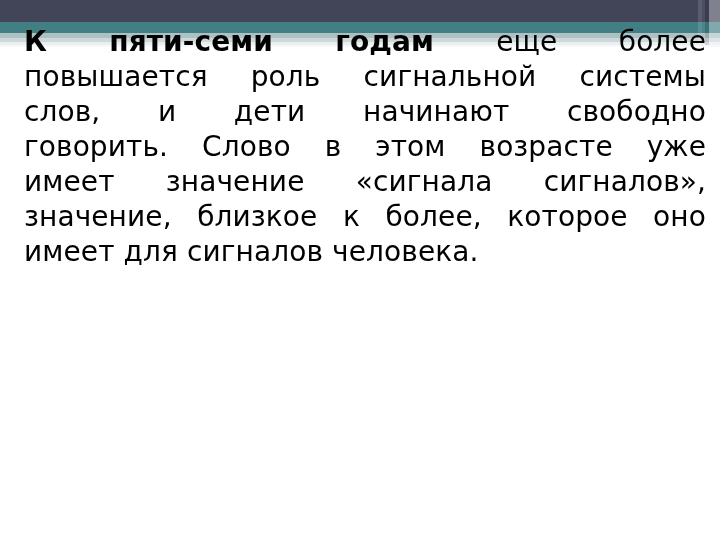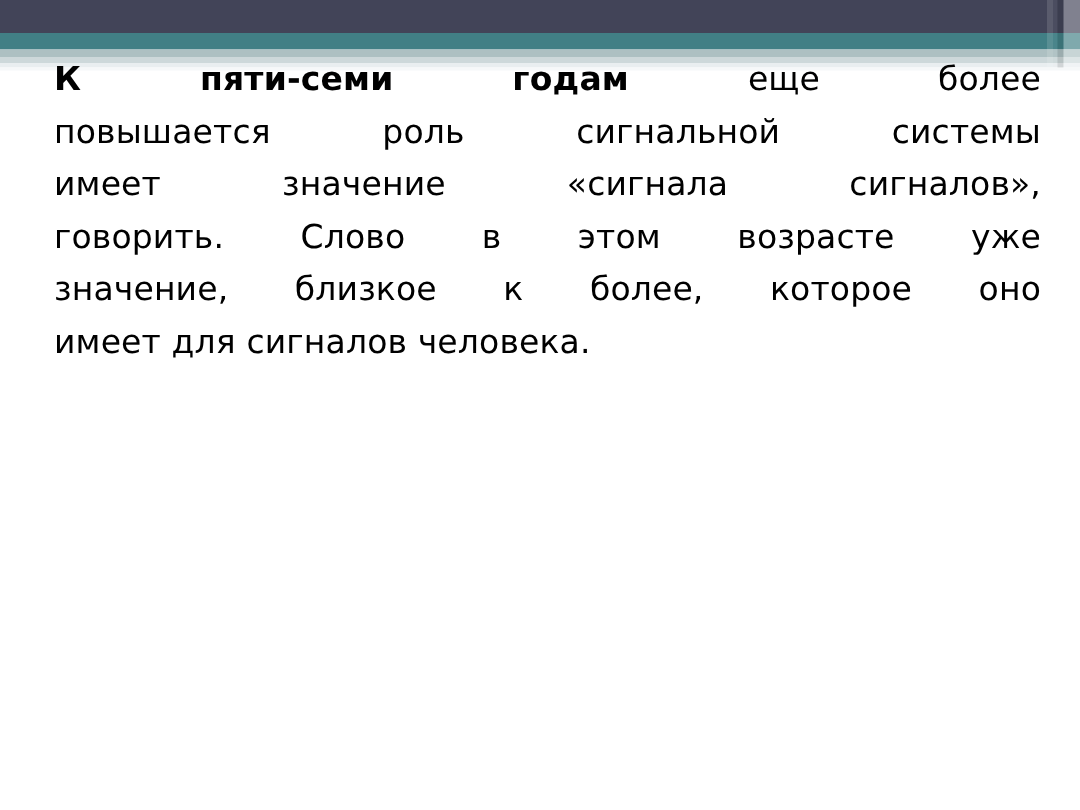--- a/index.html
+++ b/index.html
@@ -49,23 +49,23 @@
   .stripe-d { left: 709px; width: 11px; background: rgba(255,255,255,0.33); }
 
   
   #content {
     position: absolute;
     left: 0px;
     top: 24px;
     width: 720px;
   }
   #paragraph {
-    margin: 12px;
+    margin: 0;
     padding: 0 14px 0 24px;
-    font-size: 22px;
+    font-size: 28px;
     line-height: 35px;
     color: #000000;
     text-align: justify;
     text-justify: inter-word;
     letter-spacing: 0.1px;
     word-spacing: 0px;
   }
   #paragraph .lead {
     font-weight: bold;
   }
@@ -98,24 +98,25 @@
   <div class="stripe stripe-c"></div>
   <div class="stripe stripe-d"></div>
 
   <div id="content">
     <p id="paragraph">
 
       <span class="jline" style="word-spacing: 0px;"><span class="seg lead">К пяти-семи годам </span><span class="seg">еще более</span></span>
 
       <span class="jline" style="word-spacing: 0px;">повышается роль сигнальной системы</span>
 
+      <span class="jline" style="word-spacing: 0px;">слов, и дети начинают свободно</span>
+
+      <span class="jline" style="word-spacing: 0px;">говорить. Слово в этом возрасте уже</span>
 
       <span class="jline" style="word-spacing: 0px;">имеет значение «сигнала сигналов»,</span>
-
-      <span class="jline" style="word-spacing: 0px;">говорить. Слово в этом возрасте уже</span>
 
 
       <span class="jline" style="word-spacing: 0px;">значение, близкое к более, которое оно</span>
 
       <span class="jline last">имеет для сигналов человека.</span>
 
     </p>
   </div>
 
 </div>

